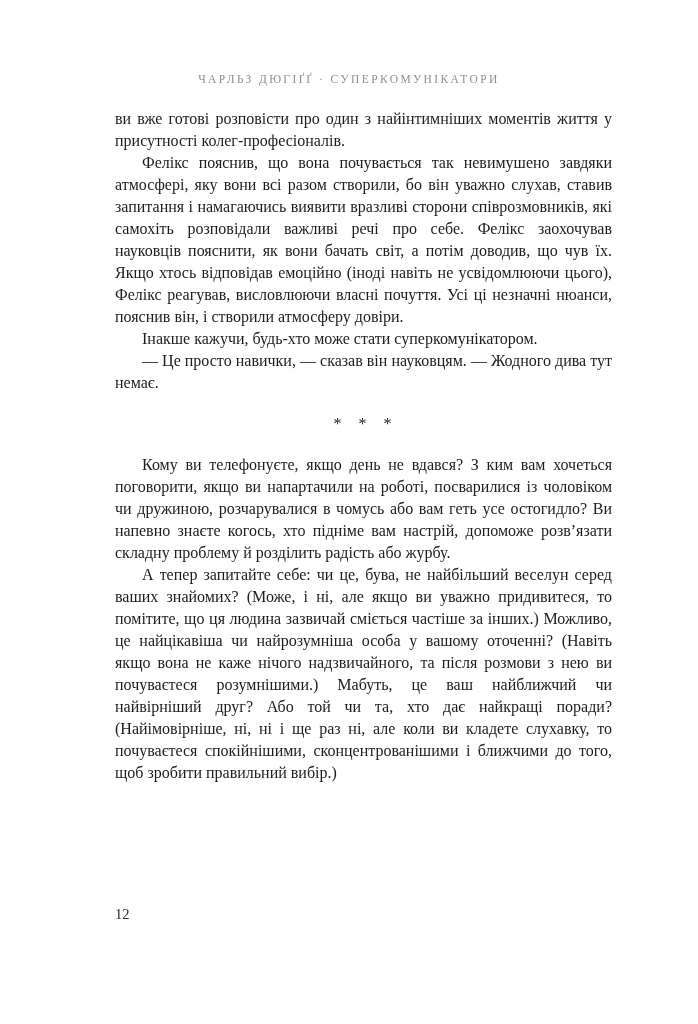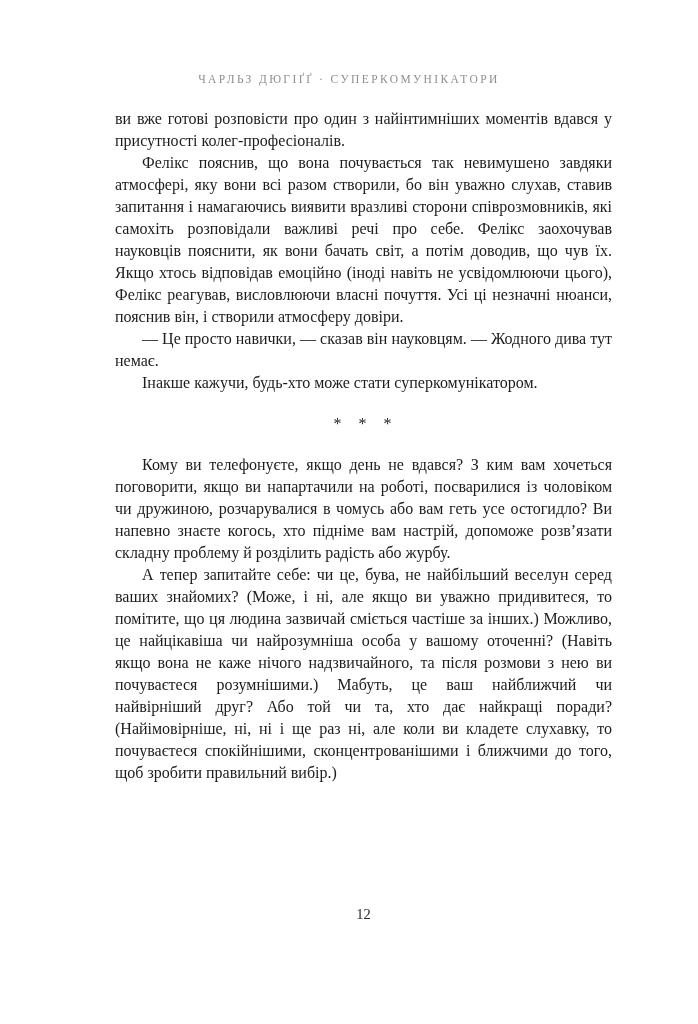--- a/index.html
+++ b/index.html
@@ -55,41 +55,40 @@
     word-spacing: 9px;
     margin: 19px 0 19px 0;
     font-size: 16px;
     color: #1c1c1c;
   }
   .page-number {
     position: absolute;
     top: 906px;
     left: 115px;
     width: 497px;
-    text-align: center;
     font-size: 14.5px;
     color: #2a2a2a;
   }
 </style>
 </head>
 <body>
 
 <div class="page">
 
   <div class="running-head">ЧАРЛЬЗ ДЮГІҐҐ · СУПЕРКОМУНІКАТОРИ</div>
 
   <div class="text-block">
 
-    <p>ви вже готові розповісти про один з найінтимніших моментів вдався у присутності колег-професіоналів.</p>
+    <p>ви вже готові розповісти про один з найінтимніших моментів життя у присутності колег-професіоналів.</p>
 
     <p class="indent">Фелікс пояснив, що вона почувається так невимушено завдяки атмосфері, яку вони всі разом створили, бо він уважно слухав, ставив запитання і намагаючись виявити вразливі сторони співрозмовників, які самохіть розповідали важливі речі про себе. Фелікс заохочував науковців пояснити, як вони бачать світ, а потім доводив, що чув їх. Якщо хтось відповідав емоційно (іноді навіть не усвідомлюючи цього), Фелікс реагував, висловлюючи власні почуття. Усі ці незначні нюанси, пояснив він, і створили атмосферу довіри.</p>
 
+    <p class="indent">Інакше кажучи, будь-хто може стати суперкомунікатором.</p>
+
     <p class="indent">— Це просто навички, — сказав він науковцям. — Жодного дива тут немає.</p>
-
-    <p class="indent">Інакше кажучи, будь-хто може стати суперкомунікатором.</p>
 
     <div class="section-break">* * *</div>
 
     <p class="indent">Кому ви телефонуєте, якщо день не вдався? З ким вам хочеться поговорити, якщо ви напартачили на роботі, посварилися із чоловіком чи дружиною, розчарувалися в чомусь або вам геть усе остогидло? Ви напевно знаєте когось, хто підніме вам настрій, допоможе розв’язати складну проблему й розділить радість або журбу.</p>
 
     <p class="indent">А тепер запитайте себе: чи це, бува, не найбільший веселун серед ваших знайомих? (Може, і ні, але якщо ви уважно придивитеся, то помітите, що ця людина зазвичай сміється частіше за інших.) Можливо, це найцікавіша чи найрозумніша особа у вашому оточенні? (Навіть якщо вона не каже нічого надзвичайного, та після розмови з нею ви почуваєтеся розумнішими.) Мабуть, це ваш найближчий чи найвірніший друг? Або той чи та, хто дає найкращі поради? (Найімовірніше, ні, ні і ще раз ні, але коли ви кладете слухавку, то почуваєтеся спокійнішими, сконцентрованішими і ближчими до того, щоб зробити правильний вибір.)</p>
 
 
   </div>
 

